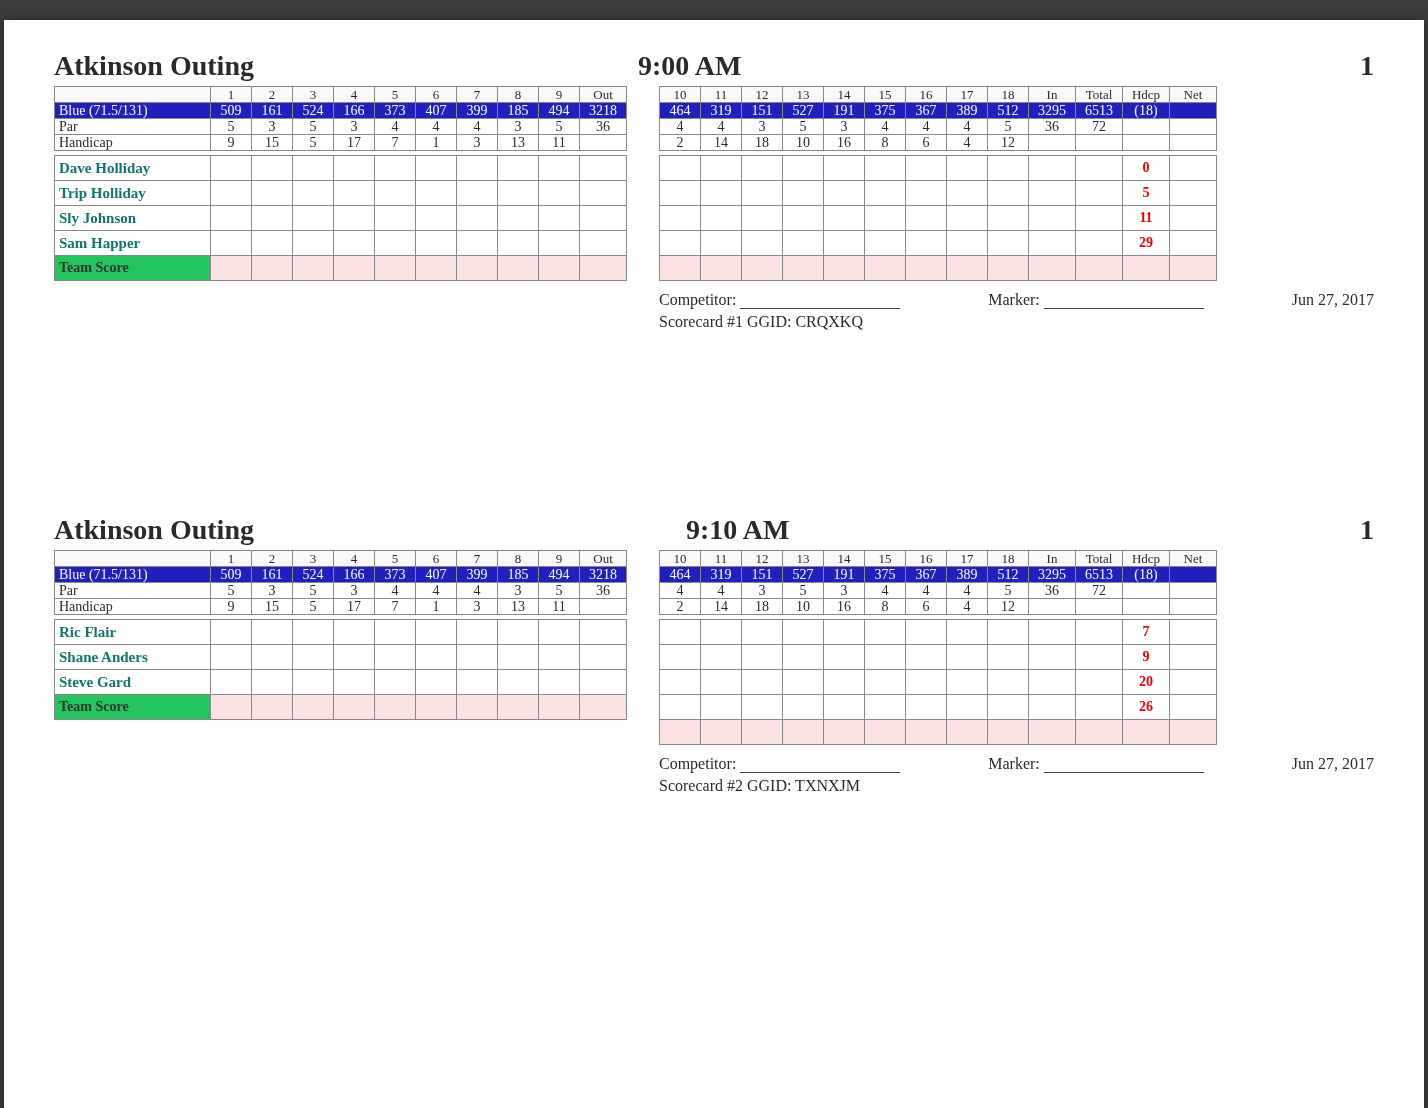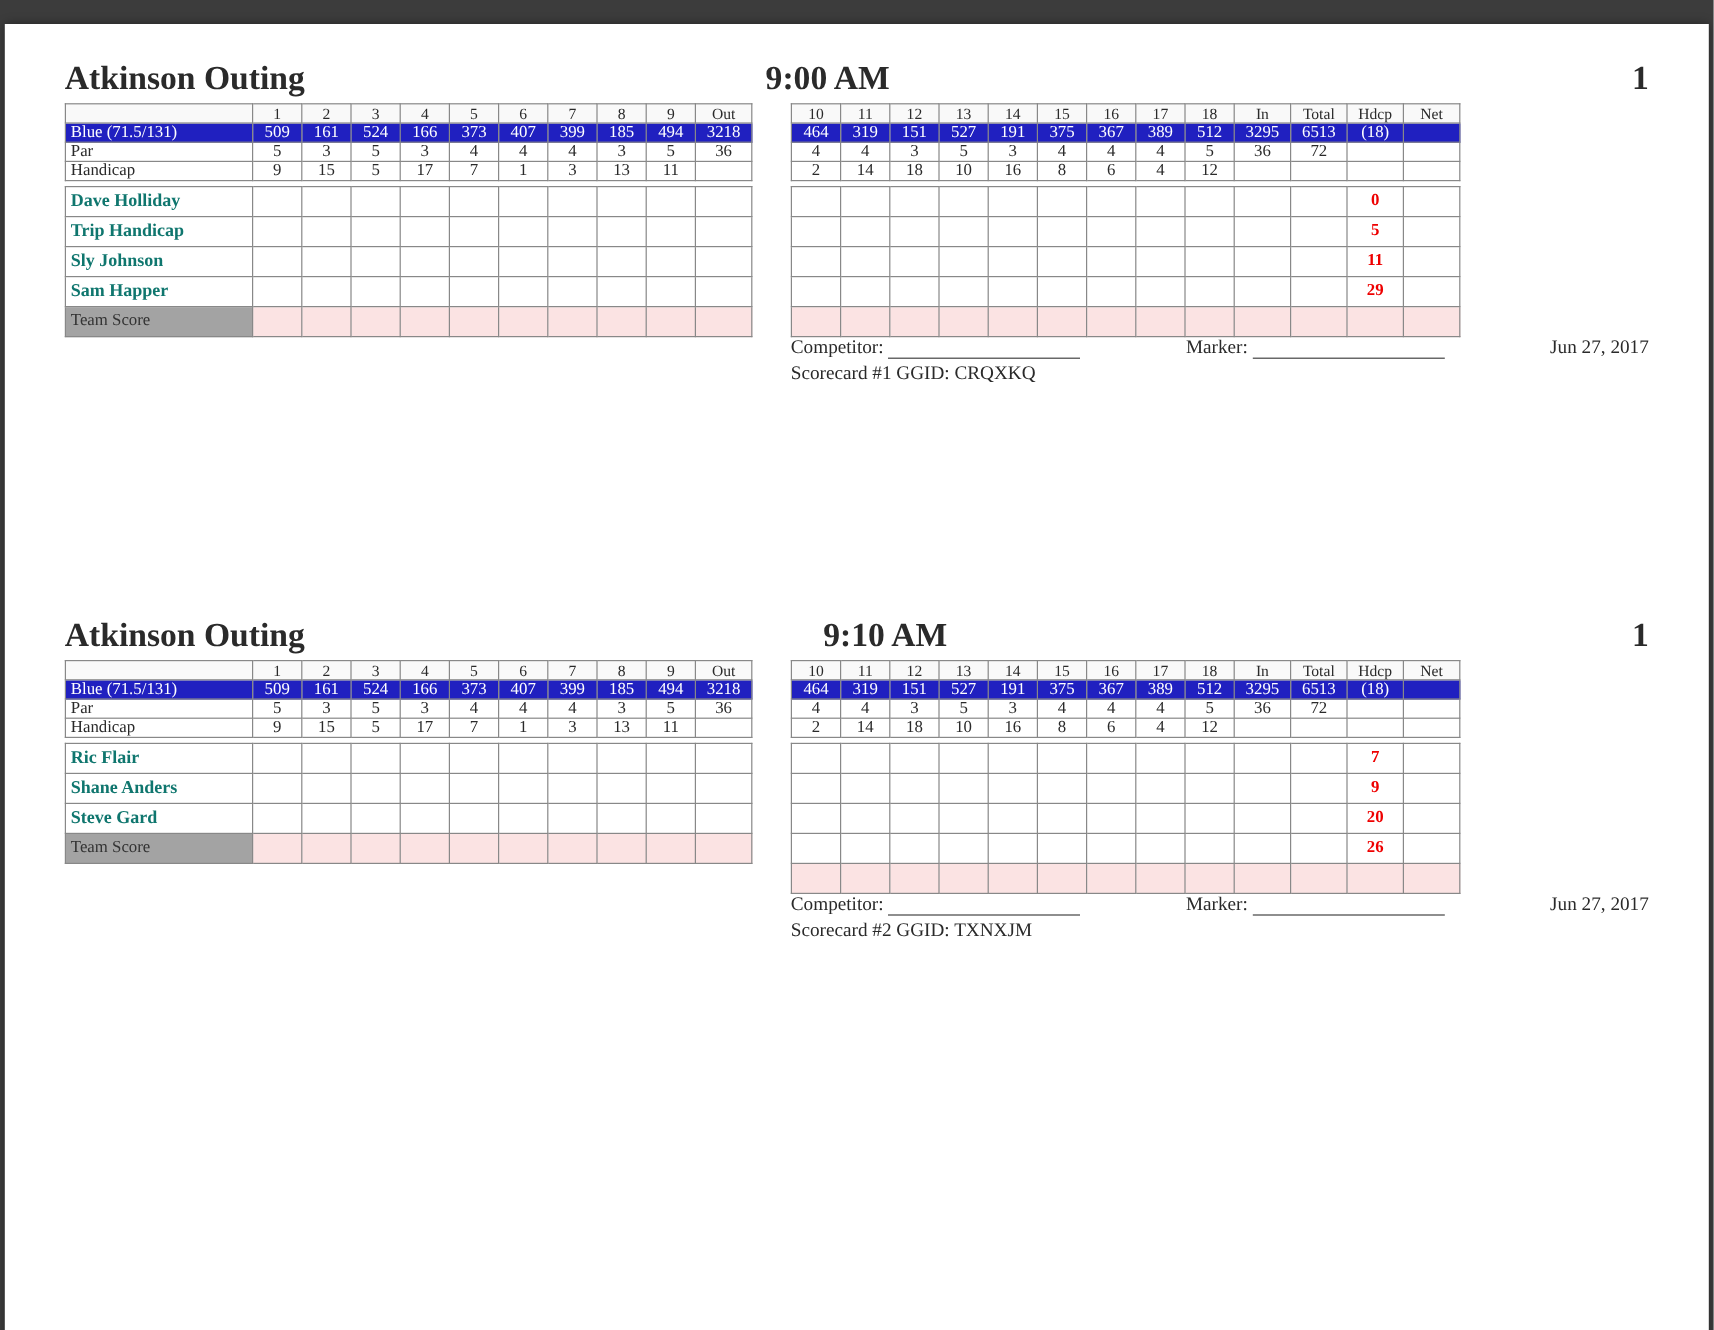--- a/index.html
+++ b/index.html
@@ -13,23 +13,23 @@
   td,th { border:1px solid #888; text-align:center; font-size:14px; height:15px; line-height:15px; padding:0 1px;}
   .num-col { width:38px; }
   .sum-col { width:44px; }
   .name-col { width:150px; text-align:left; padding-left:4px;}
   .blue-row td, .blue-row th { background:#2020c0; color:#fff; font-weight:normal;margin-top:14px;}
   .header-row td { background:#f9f9f9; font-size:13px;}
   .player-row td { height:24px; line-height:24px;}
   .player-row .name-col { color:#0f766e; font-weight:bold; font-size:15px;}
   .player-row .hdcp-val { color:#e00; font-weight:bold;}
   .team-row td { background:#fbe3e3; height:24px; line-height:24px;}
-  .team-row .name-col { background:#a3a3a3; color:#333; font-weight:normal; }
+  .team-row .name-col { background:#22c55e; color:#333; font-weight:bold; }
   .spacer-row td { height:4px; border:none; padding:0;}
-  .sig-row { display:flex; justify-content:space-between; font-size:16px; }
+  .sig-row { display:flex; justify-content:space-between; font-size:16px; margin-top:10px;}
   .sig-row .underline { border-bottom:1px solid #444; display:inline-block; width:160px; height:14px; vertical-align:bottom;}
   .meta-row { text-align:left; font-size:16px; margin-top:4px;}
 </style>
 </head>
 <body>
 
 <div class="page">
   <div class="card" style="top:26px;" id="card-0">
     <div class="title-row">
       <div class="halves" style="width:100%;">
@@ -112,21 +112,21 @@
                 <td class="num-col"></td>
                 <td class="num-col"></td>
                 <td class="num-col"></td>
                 <td class="num-col"></td>
                 <td class="num-col"></td>
                 <td class="num-col"></td>
                 <td class="num-col"></td>
                 <td class="num-col"></td>
               </tr>
               <tr class="player-row">
-                <td class="name-col">Trip Handicap</td>
+                <td class="name-col">Trip Holliday</td>
                 <td class="num-col"></td>
                 <td class="num-col"></td>
                 <td class="num-col"></td>
                 <td class="num-col"></td>
                 <td class="num-col"></td>
                 <td class="num-col"></td>
                 <td class="num-col"></td>
                 <td class="num-col"></td>
                 <td class="num-col"></td>
                 <td class="num-col"></td>

